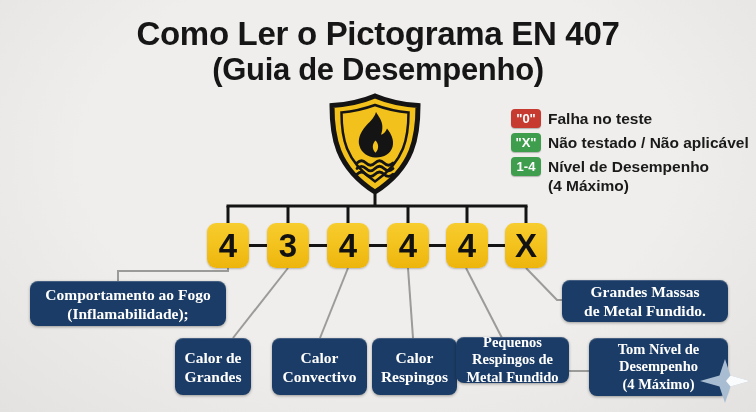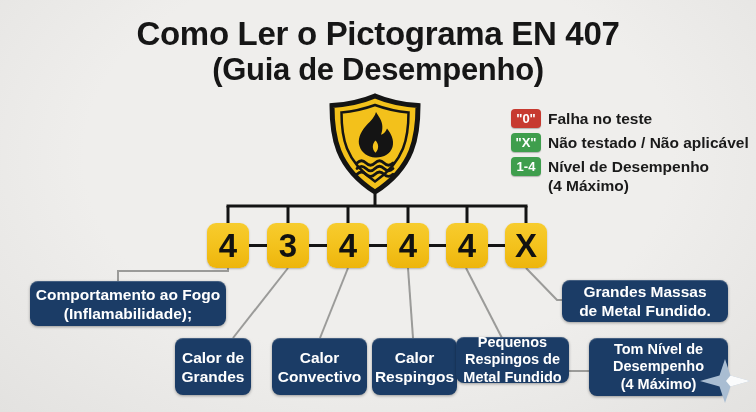--- a/index.html
+++ b/index.html
@@ -45,20 +45,21 @@
     background:linear-gradient(180deg,#F7CC2E 0%,var(--yellow) 55%,var(--yellow-dark) 100%);
     color:#111;font-size:33px;font-weight:bold;text-align:center;line-height:45px;
     box-shadow:0 1px 2px rgba(0,0,0,.25);
   }
   
   .callout{
     position:absolute;background:var(--navy);color:#fff;border-radius:8px;
     display:flex;flex-direction:column;align-items:center;justify-content:center;
     text-align:center;font-weight:bold;box-shadow:0 1px 3px rgba(0,0,0,.35), inset 0 1px 0 rgba(255,255,255,.18);
     box-sizing:border-box;
+    font-family:Liberation Serif, serif;
   }
   .callout span{display:block;}
   .fs15 span{font-size:15.5px;line-height:19px;}
   .fs14 span{font-size:14.5px;line-height:17.5px;}
   .star{position:absolute;left:699px;top:358px;width:52px;height:46px;}
 </style>
 </head>
 <body>
 
 <div class="stage">

